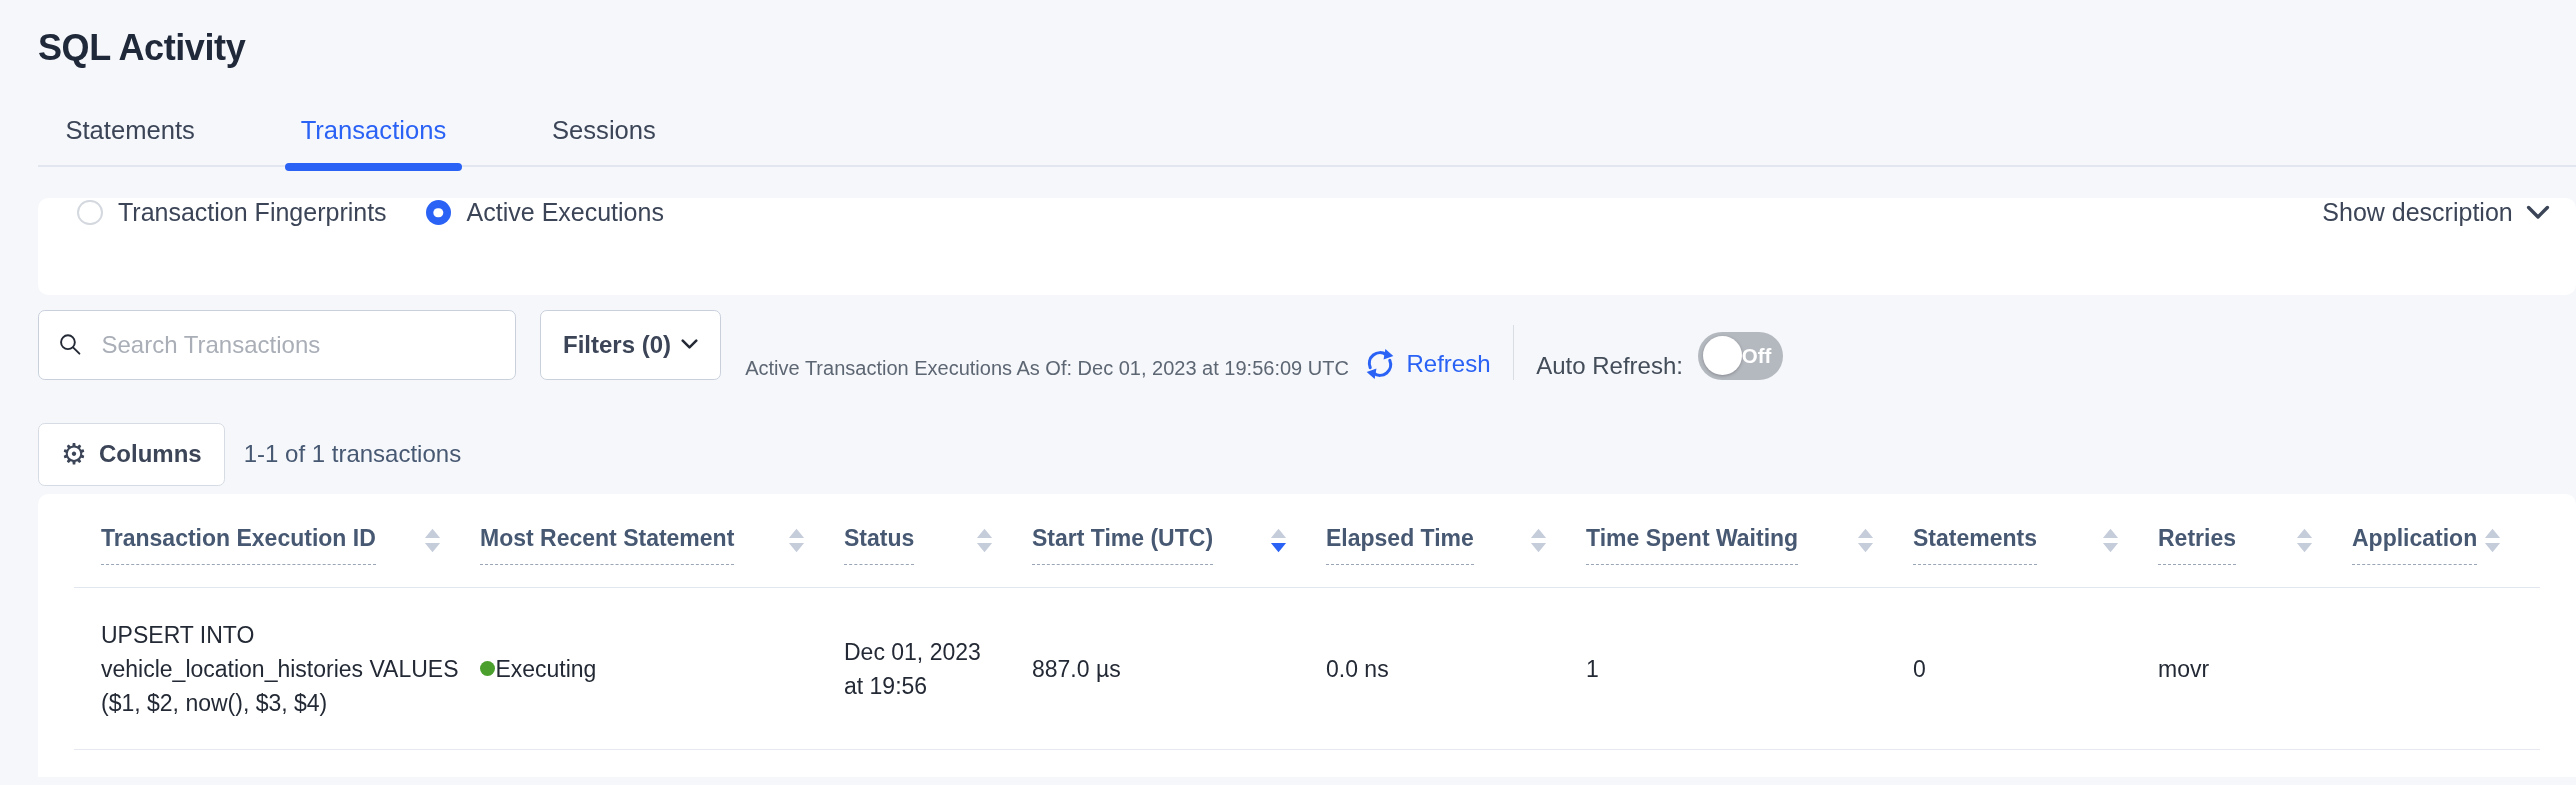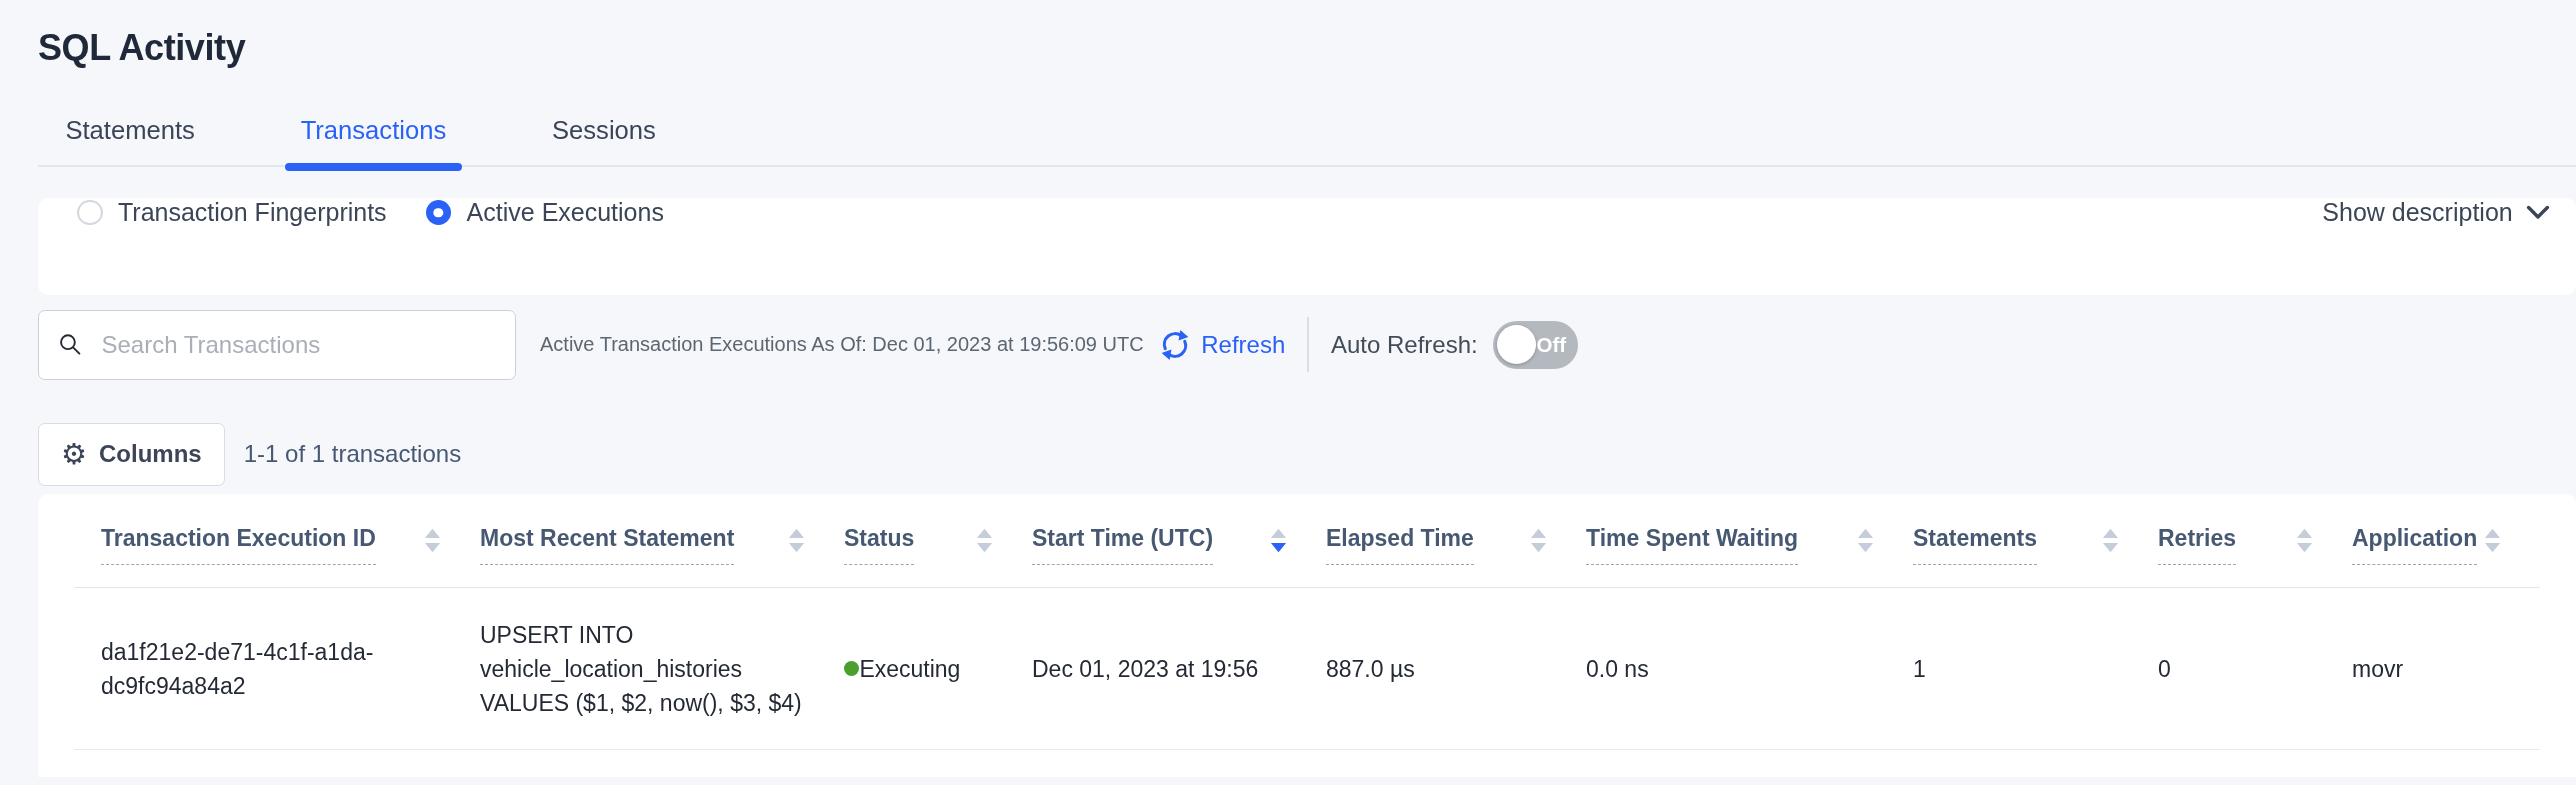--- a/index.html
+++ b/index.html
@@ -29,21 +29,21 @@
   
   .card-radios{margin:31px 0 0 38px;width:calc(100% - 38px);height:97px;background:var(--card-bg,#fff);
     border-radius:10.2px;display:flex;align-items:flex-start;padding:0 25.6px 0 39px}
   .radio-option{display:flex;align-items:center;margin-right:39px;font-size:25px;color:var(--text-slate,#3b4557);cursor:pointer}
   .radio-circle{width:25.6px;height:25.6px;border-radius:50%;border:2.6px solid #d4d8df;background:#fff;margin-right:15.4px;position:relative;flex:none}
   .radio-option.selected .radio-circle{border:none;background:var(--accent,#2a62f5)}
   .radio-option.selected .radio-circle::after{content:"";position:absolute;width:9.4px;height:9.4px;background:#fff;border-radius:50%;top:50%;left:50%;transform:translate(-50%,-50%)}
   .show-desc{margin-left:auto;display:flex;align-items:center;gap:13.7px;font-size:25px;color:var(--text-slate,#3b4557);cursor:pointer}
 
   
-  .toolbar{margin:14.5px 0 0 38px;display:flex;align-items:center;height:70px}
+  .toolbar{margin:14.5px 0 0 38px;display:flex;align-items:flex-end;height:70px}
   .search-box{width:478px;height:70px;background:#fff;border:1.7px solid var(--border-input,#c9d0dc);border-radius:6.8px;display:flex;align-items:center;padding:0 10.2px 0 19px}
   .search-input{border:none;outline:none;font-size:24px;margin-left:17px;width:100%;color:var(--text-dark,#242a35);font-family:inherit;background:transparent}
   .search-input::placeholder{color:var(--placeholder,#a9aeb7)}
   .filters-btn{margin-left:24px;height:70px;background:#fff;border:1.7px solid var(--border-input,#c9d0dc);border-radius:6.8px;display:flex;align-items:center;gap:10.2px;padding:0 22px;font-size:24px;font-weight:700;color:var(--text-slate,#3b4557);cursor:pointer}
   .asof{margin-left:24px;font-size:20px;color:var(--text-muted,#5d6673);white-space:nowrap}
   .refresh{margin-left:15.4px;display:flex;align-items:center;gap:10.2px;color:var(--accent,#2a62f5);font-size:24px;cursor:pointer;white-space:nowrap}
   .vdivider{width:1.7px;height:55px;background:#d9dde4;margin:0 22px;flex:none}
   .autorefresh-label{font-size:24px;color:#434c59;white-space:nowrap}
   .toggle{margin-left:15.4px;width:85px;height:48px;border-radius:24px;background:var(--toggle-off,#b4b8bf);position:relative;cursor:pointer;flex:none}
   .toggle-knob{position:absolute;left:4.3px;top:4.3px;width:39px;height:39px;background:#fff;border-radius:50%;box-shadow:0 0.9px 3.4px rgba(0,0,0,.25)}
@@ -103,20 +103,26 @@
   </div>
 
   <div class="toolbar">
     <div class="search-box">
       <svg width="27" height="27" viewBox="0 0 32 32">
           <circle cx="13" cy="13" r="9" fill="none" stroke="#242a35" stroke-width="2.5"></circle>
           <line x1="20" y1="20" x2="28" y2="28" stroke="#242a35" stroke-width="2.5" stroke-linecap="round"></line>
         </svg>
       <input class="search-input" type="text" placeholder="Search Transactions" style="">
     </div>
+    <div class="filters-btn">
+      <span>Filters (0)</span>
+      <svg width="17" height="11" viewBox="0 0 20 13">
+          <polyline points="2,2 10,10 18,2" fill="none" stroke="#242a35" stroke-width="3" stroke-linecap="round" stroke-linejoin="round"></polyline>
+        </svg>
+    </div>
     <div class="asof">Active Transaction Executions As Of: Dec 01, 2023 at 19:56:09 UTC</div>
     <div class="refresh">
       <svg width="32" height="32" viewBox="0 0 36 36">
         <path d="M7 22 A 12 12 0 0 1 25 7.5" fill="none" stroke="#2a62f5" stroke-width="3.5" stroke-linecap="round"></path>
         <polygon points="24,1 33,9 22,13" fill="#2a62f5"></polygon>
         <path d="M29 14 A 12 12 0 0 1 11 28.5" fill="none" stroke="#2a62f5" stroke-width="3.5" stroke-linecap="round"></path>
         <polygon points="12,35 3,27 14,23" fill="#2a62f5"></polygon>
       </svg>
       <span>Refresh</span>
     </div>
@@ -199,21 +205,20 @@
         <div class="hcell">
           <span class="hlabel">Application</span>
           <span class="sort"><svg width="19" height="27" viewBox="0 0 22 32">
                 <polygon class="arr arr-up" points="11,2 2,13 20,13"></polygon>
                 <polygon class="arr arr-down" points="2,19 20,19 11,30"></polygon>
               </svg></span>
         </div>
       </div>
 
       <div class="grid trow">
-        <div class="cell id">da1f21e2-de71-4c1f-a1da-dc9fc94a84a2</div>
         <div class="cell stmt">UPSERT INTO vehicle_location_histories VALUES ($1, $2, now(), $3, $4)</div>
         <div class="cell status-cell">
           <span class="dot"></span>
           <span>Executing</span>
         </div>
         <div class="cell">Dec 01, 2023 at 19:56</div>
         <div class="cell">887.0 µs</div>
         <div class="cell">0.0 ns</div>
         <div class="cell">1</div>
         <div class="cell">0</div>

